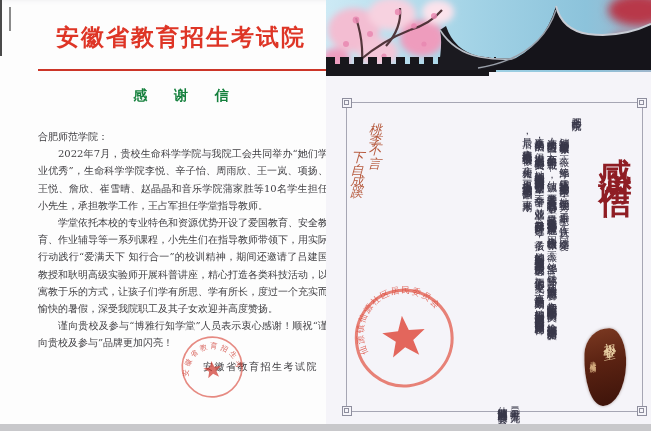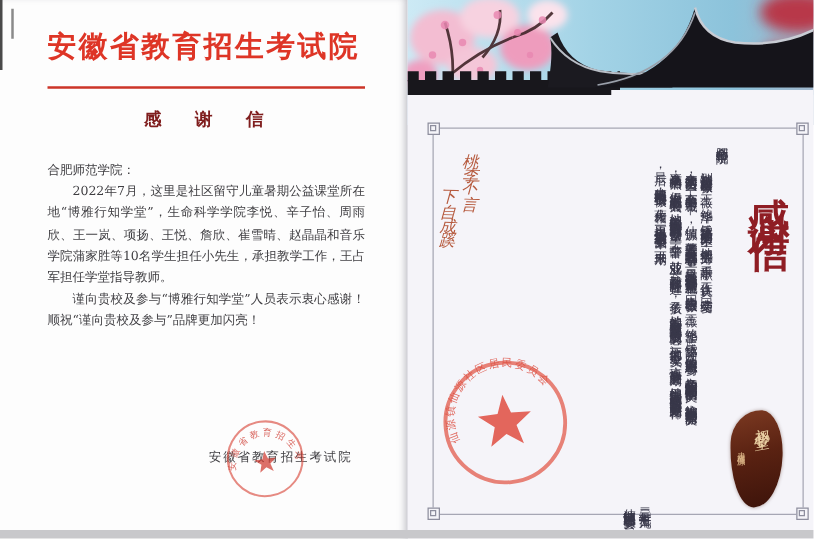--- a/index.html
+++ b/index.html
@@ -1,28 +1,28 @@
 <!DOCTYPE html>
 <html><head>
 <meta charset="utf-8">
 <style>
   html,body{margin:0;padding:0;}
   body{width:651px;height:431px;background:#ffffff;font-family:"DejaVu Serif","Liberation Serif",serif;}
   .stage{position:relative;width:651px;height:431px;overflow:hidden;background:#fff;}
 
   
   .page-left{position:absolute;left:0;top:0;width:326px;height:431px;background:#fdfdfd;
-             box-shadow:inset -5px 0 7px -4px rgba(110,110,125,.55);}
+             box-shadow:inset -5px 0 7px -4px rgba(110,110,125,.55);padding-left:36px;}
   .edge-line{position:absolute;left:0;top:0;width:2px;height:56px;background:#4a4a4a;}
   .tick{position:absolute;left:9px;top:7px;width:2px;height:24px;background:#8a8a8a;}
   .org-header{position:absolute;left:0;right:0;top:22px;margin:0;text-align:center;
               font-size:23px;font-weight:700;letter-spacing:2px;color:#de3526;}
   .red-rule{position:absolute;left:38px;right:34px;top:69px;height:2px;background:#cc3528;}
   .letter-title{position:absolute;left:0;right:0;top:87px;margin:0;text-align:center;
-                font-size:14px;font-weight:700;letter-spacing:11px;text-indent:11px;color:#7f1d1d;}
+                font-size:14px;font-weight:700;letter-spacing:11px;text-indent:11px;color:#15803d;}
   .body-text{position:absolute;left:38px;right:34px;top:128px;font-size:10px;line-height:17.2px;
              color:#3f3e42;text-align:justify;}
   .body-text p{margin:0;}
   .para{text-indent:2em;}
   .sign-block{position:absolute;right:44px;top:358px;text-align:center;font-size:10px;color:#3f3e42;}
   .sign-org{letter-spacing:1.5px;line-height:18px;}
   .sign-date{letter-spacing:1px;line-height:18px;margin-top:3px;}
   .seal-left{position:absolute;left:178px;top:332px;width:68px;height:68px;transform:rotate(-8deg);opacity:.9;}
 
   
@@ -67,21 +67,22 @@
 <div class="stage">
 
   <div class="page page-left">
     <div class="edge-line"></div>
     <div class="tick"></div>
     <h1 class="org-header">安徽省教育招生考试院</h1>
     <div class="red-rule"></div>
     <h2 class="letter-title">感 谢 信</h2>
     <div class="body-text">
       <p class="salutation">合肥师范学院：</p>
-      <p class="para">2022年7月，这里是社区留守儿童暑期公益课堂所在地“博雅行知学堂”，生命科学学院李悦、辛子怡、周雨欣、王一岚、项扬、王悦、詹欣、崔雪晴、赵晶晶和音乐学院蒲家胜等10名学生担任小先生，承担教学工作，王占军担任学堂指导教师。</p>
+      <p class="para">2022年7月，贵校生命科学学院与我院工会共同举办“她们学业优秀”，生命科学学院李悦、辛子怡、周雨欣、王一岚、项扬、王悦、詹欣、崔雪晴、赵晶晶和音乐学院蒲家胜等10名学生担任小先生，承担教学工作，王占军担任学堂指导教师。</p>
+      <p class="para">学堂依托本校的专业特色和资源优势开设了爱国教育、安全教育、作业辅导等一系列课程，小先生们在指导教师带领下，用实际行动践行“爱满天下 知行合一”的校训精神，期间还邀请了吕建国教授和耿明高级实验师开展科普讲座，精心打造各类科技活动，以寓教于乐的方式，让孩子们学有所思、学有所长，度过一个充实而愉快的暑假，深受我院职工及其子女欢迎并高度赞扬。</p>
       <p class="para">谨向贵校及参与“博雅行知学堂”人员表示衷心感谢！顺祝“谨向贵校及参与”品牌更加闪亮！</p>
     </div>
     <div class="sign-block">
       <div class="sign-org">安徽省教育招生考试院</div>
     </div>
     <svg class="seal-left" viewBox="0 0 66 66">
       <defs>
           <path id="arcL" d="M 9 40 A 24 24 0 1 1 57 40"></path>
         </defs>
       <circle cx="33" cy="34" r="29" fill="none" stroke="rgba(217,72,60,0.7)" stroke-width="1.6"></circle>

